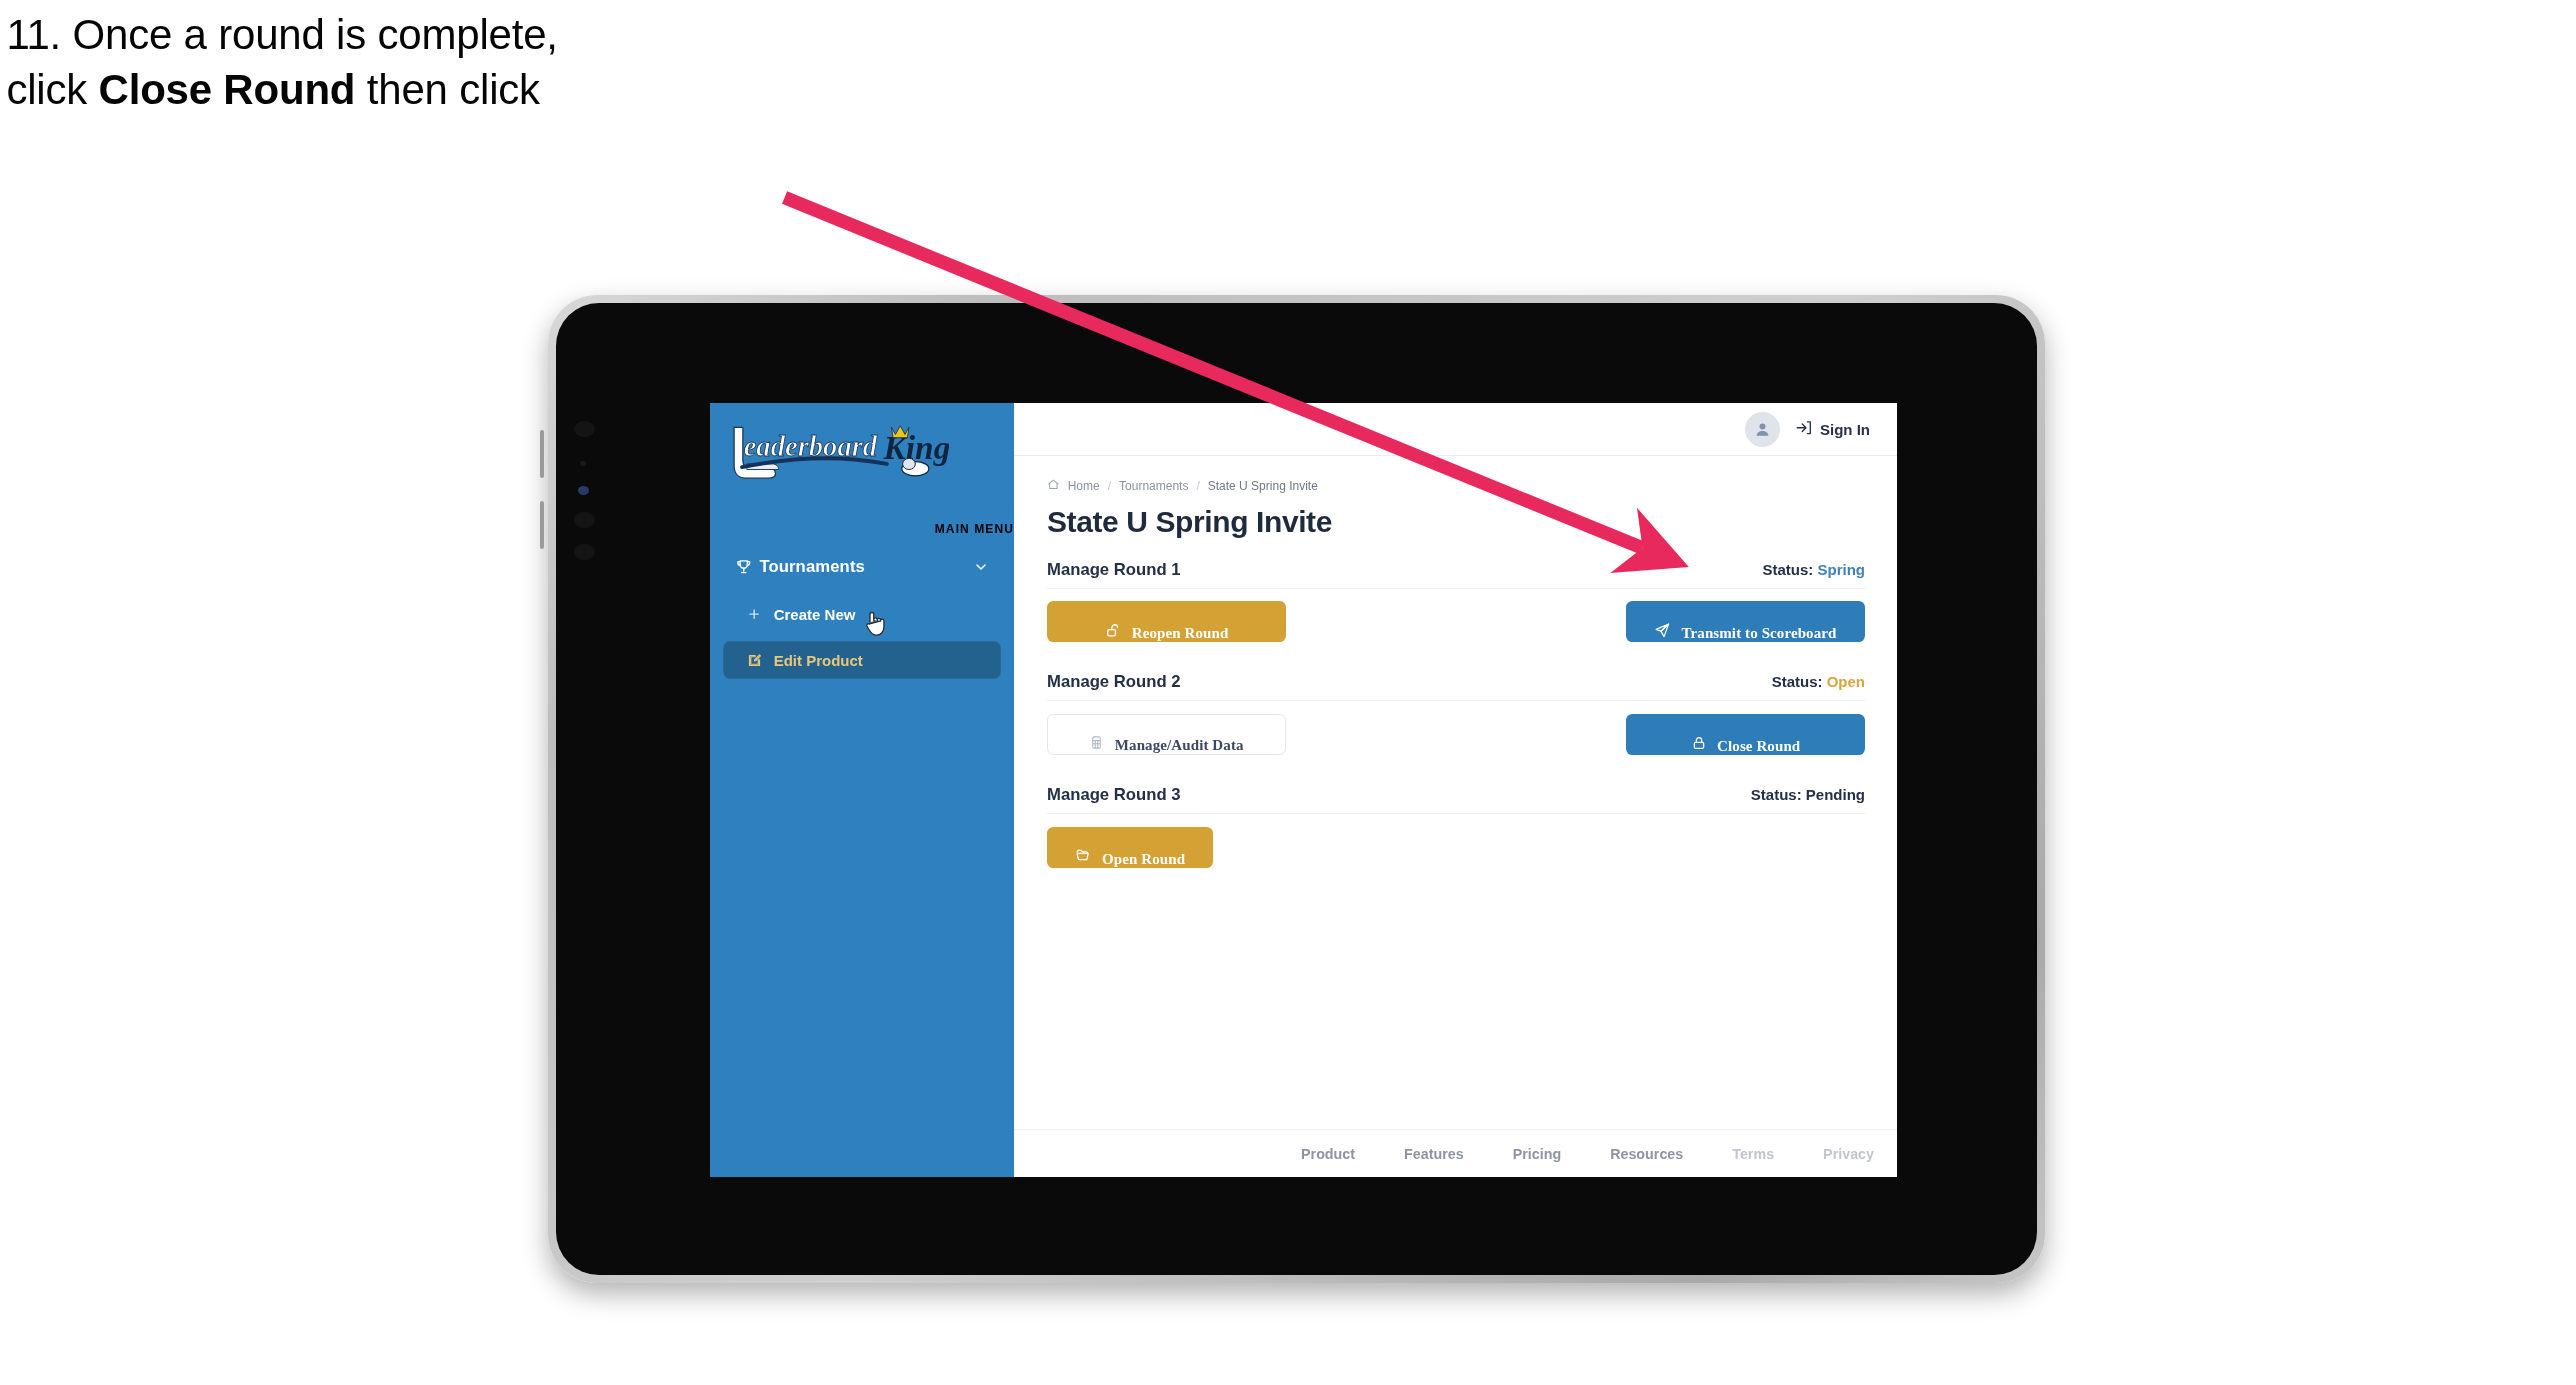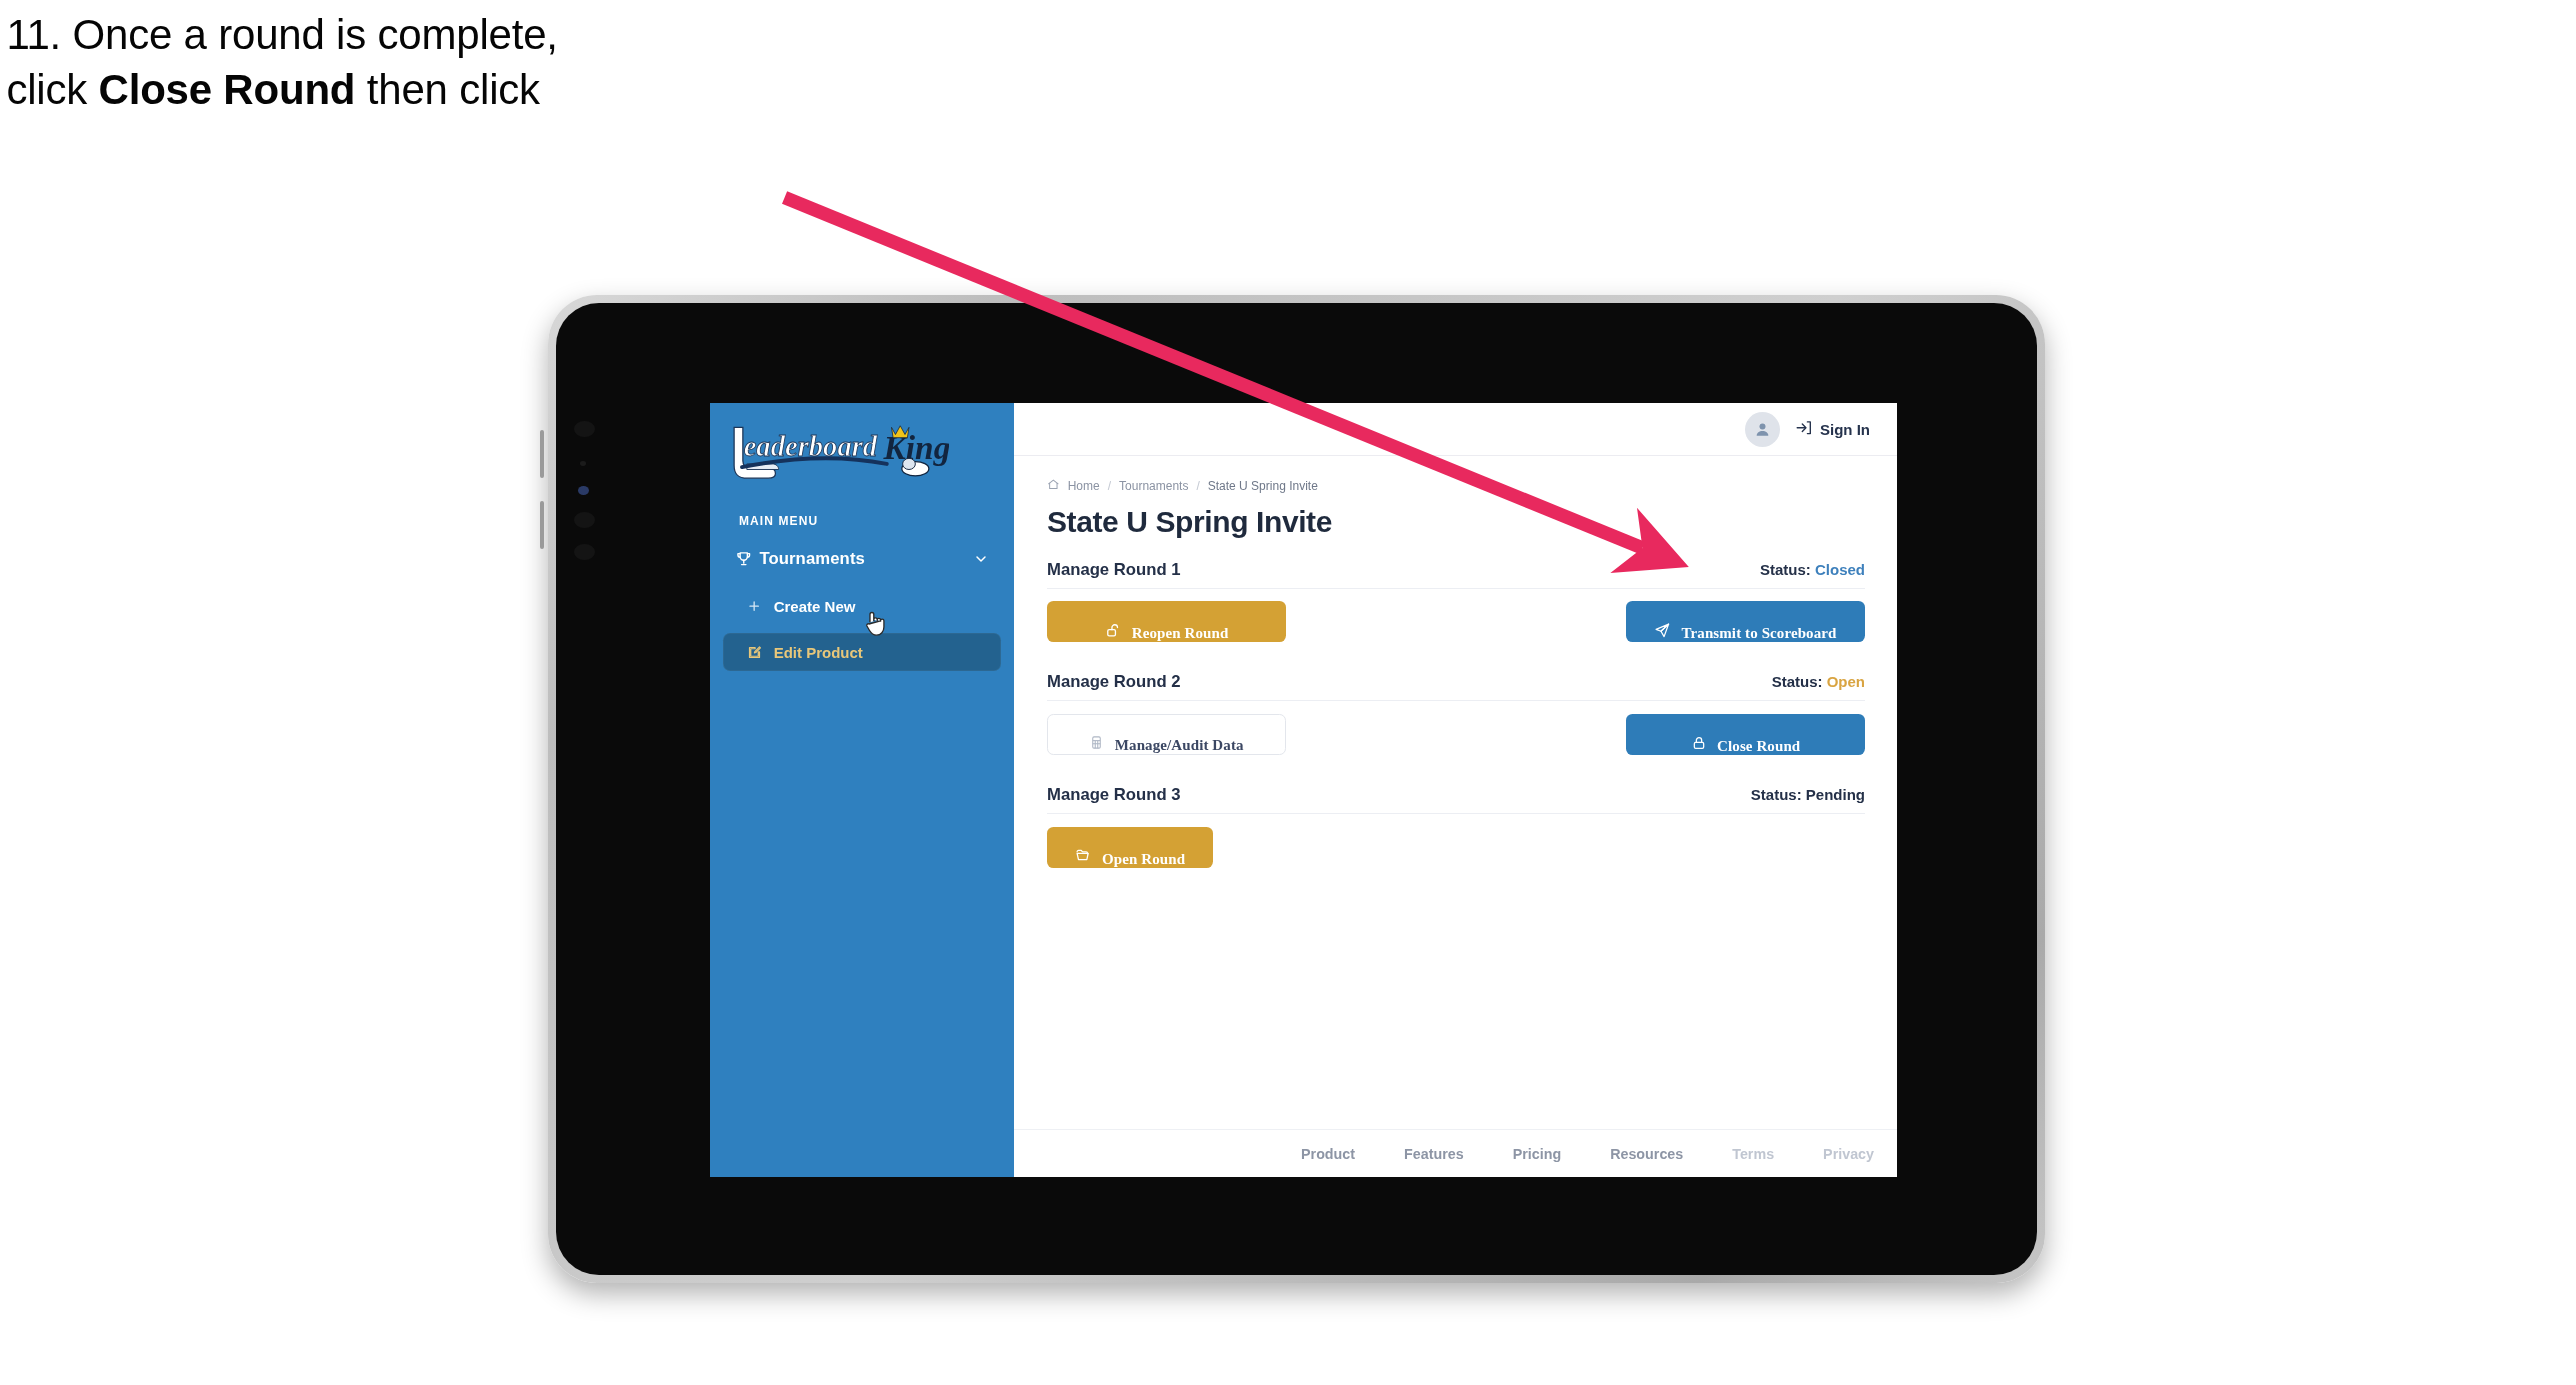--- a/index.html
+++ b/index.html
@@ -88,25 +88,26 @@
     padding: 0;
   }
   .logo-wrap {
     height: 89px;
     display: flex; align-items: center; justify-content: flex-start;
     padding-top: 8px;
   }
   .logo-svg { width: 239px; height: 62px; display: block; }
 
   .menu-label {
-    margin: 22px 0 0 29px;
+    margin: 30px 0 0 29px;
     font-size: 12px;
     font-weight: 700;
     letter-spacing: 1.1px;
-    color: #ffffff;
+    color: #000000;
+    text-align: right;
   }
   .nav-item {
     display: flex; align-items: center;
     height: 40px;
     margin: 11px 12.7px 0 12.7px;
     padding: 0 12.7px;
     border-radius: 7.2px;
     color: #ffffff;
     font-size: 16.7px;
     font-weight: 700;
@@ -353,21 +354,21 @@
               <span class="crumb current">State U Spring Invite</span>
             </div>
 
             <h1 class="page-title">State U Spring Invite</h1>
 
             <div class="round-block">
               <div class="round-head">
                 <div class="round-name">Manage Round 1</div>
                 <div class="round-status">
                   <span>Status:</span>
-                  <span class="val" id="st1" style="color: rgb(62, 128, 188);">Closed</span>
+                  <span class="val" id="st1" style="color: rgb(62, 128, 188);">Spring</span>
                 </div>
               </div>
               <div class="round-actions">
                 <button class="btn btn-gold">
                   <span>
                     <svg width="16.7" height="16.7" viewBox="0 0 24 24" fill="none" stroke="#ffffff" stroke-width="1.9" stroke-linecap="round" stroke-linejoin="round">
                       <rect x="4" y="11" width="11" height="9" rx="2"></rect>
                       <path d="M10 11V8a4 4 0 0 1 8 0"></path>
                     </svg>
                   </span>

